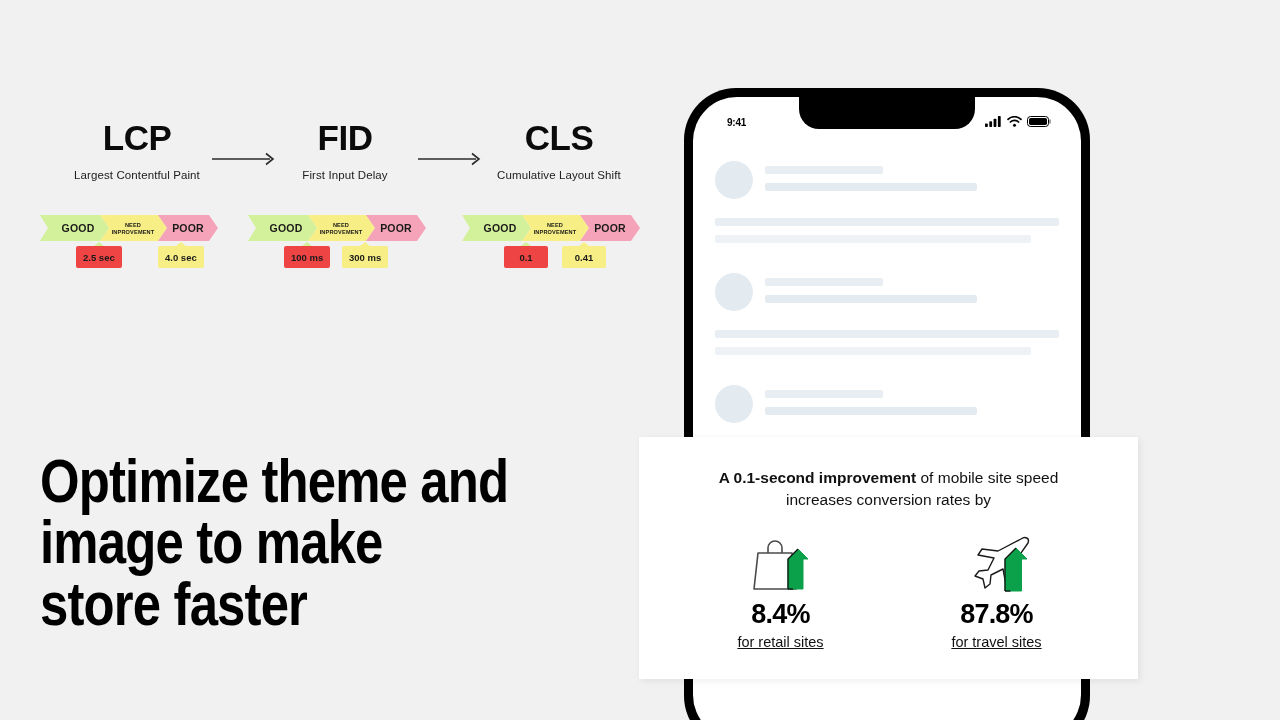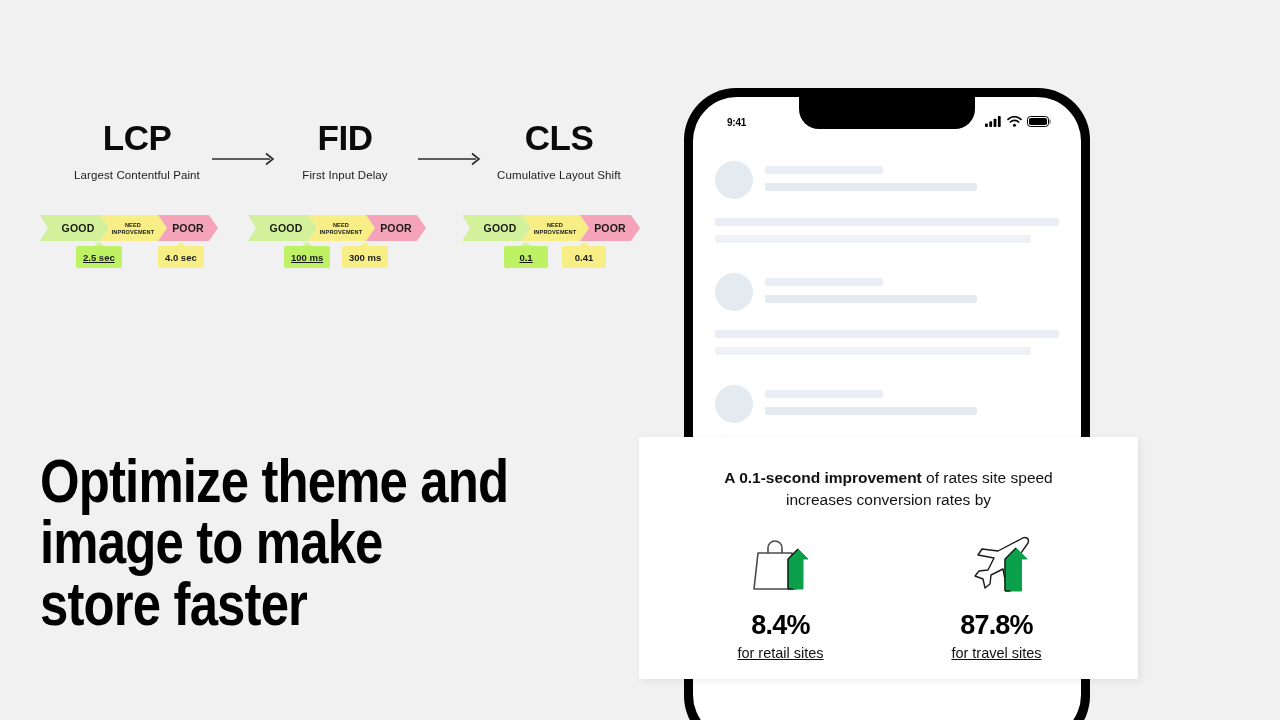--- a/index.html
+++ b/index.html
@@ -54,21 +54,21 @@
     display: flex; align-items: center; justify-content: center;
     font-size: 9.5px; font-weight: 700; color: #1a1a1a;
     border-radius: 2px; padding: 0 7px;
   }
   .chip::before {
     content: ""; position: absolute; top: -4px; left: 50%;
     transform: translateX(-50%);
     border-left: 5px solid transparent; border-right: 5px solid transparent;
     border-bottom: 4px solid currentColor; color: inherit;
   }
-  .chip.good { background: #bef264; text-decoration: underline; }
+  .chip.good { background: #ef4444; }
   .chip.good::before { border-bottom-color: #d3f09a; }
   .chip.ni { background: #f7ef86; }
   .chip.ni::before { border-bottom-color: #f7ef86; }
 
   
   .headline {
     position: absolute; left: 40px; top: 450px; width: 575px;
     font-family: "Liberation Sans Narrow", "Liberation Sans", sans-serif;
     font-weight: 700; font-size: 62px; line-height: 0.99;
     color: #000; letter-spacing: -1px;
@@ -121,21 +121,21 @@
   .card-head {
     text-align: center; padding: 30px 34px 0;
     font-size: 15.5px; line-height: 1.42; color: #111;
   }
   .card-head b { font-weight: 700; }
   .stats { display: flex; justify-content: center; gap: 66px; margin-top: 22px; }
   .stat { width: 150px; text-align: center; }
   .stat-icon { height: 62px; display: flex; align-items: flex-end; justify-content: center; }
   .stat-value {
     font-size: 27px; font-weight: 700; color: #000;
-    letter-spacing: -0.8px; margin-top: 15px;
+    letter-spacing: -0.8px; margin-top: 4px;
   }
   .stat-label { font-size: 14.5px; color: #111; margin-top: 4px; text-decoration: underline; }
 </style>
 </head>
 <body>
 
 <div class="stage">
 
   <div class="cwv">
 
@@ -305,21 +305,21 @@
               <div class="sk-line w72"></div>
             </div>
           </div>
         </div>
       </div>
     </div>
   </div>
 
   <div class="card">
     <div class="card-head">
-      <span><b>A 0.1-second improvement</b><span> of rates site speed</span></span>
+      <span><b>A 0.1-second improvement</b><span> of mobile site speed</span></span>
       <div>increases conversion rates by</div>
     </div>
 
     <div class="stats">
       <div class="stat">
         <div class="stat-icon">
           <svg width="74" height="62" viewBox="0 0 74 62">
             <path d="M14 20 h34 l4 36 h-42 z" fill="#fff" stroke="#4a4a4a" stroke-width="1.6" stroke-linejoin="round"></path>
             <path d="M24 20 v-5 a7 7 0 0 1 14 0 v5" fill="none" stroke="#4a4a4a" stroke-width="1.6"></path>
             <path d="M44 56 V26 l10 -10 l10 10 h-5 v30 z" fill="#0ba14b" stroke="#0ba14b" stroke-width="1"></path>

